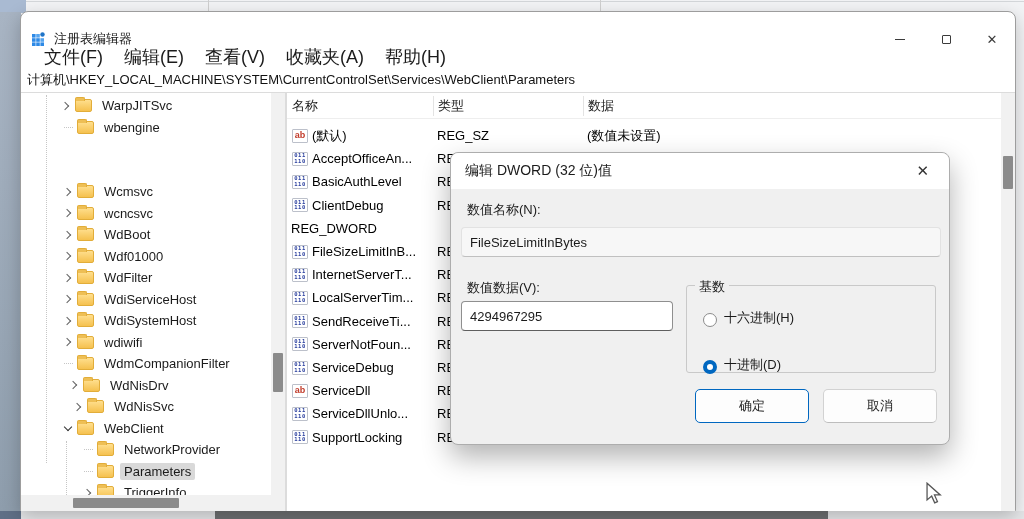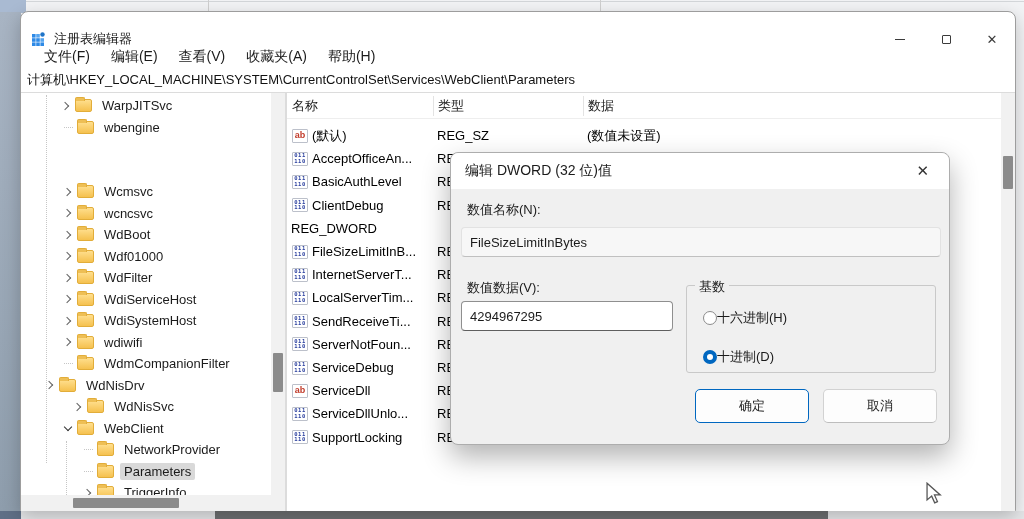--- a/index.html
+++ b/index.html
@@ -27,21 +27,21 @@
   .app-icon { left:10px; top:9px; width:16px; height:16px; }
   .win-title { left:33px; top:0; height:34px; line-height:34px; font-size:13px; color:#1b1b1b; }
   .win-ctrls { right:0; top:0; height:34px; display:flex; }
   .win-btn { width:46px; height:34px; display:flex; align-items:center; justify-content:center; }
   .gl-min { width:10px; height:1px; background:#3b3b3b; }
   .gl-max { width:9px; height:9px; border:1px solid #3b3b3b; border-radius:1px; }
   .gl-close { font-size:13px; color:#3b3b3b; line-height:1; }
 
   .menubar { left:0; top:34px; width:100%; height:22px; display:flex;
              align-items:center; padding-left:23px; gap:21px; }
-  .menu-item { font-size:14px; color:#1b1b1b; white-space:nowrap; }
+  .menu-item { font-size:18px; color:#1b1b1b; white-space:nowrap; }
 
   .addressbar { left:0; top:56px; width:100%; height:25px; border-bottom:1px solid #dcdcdc;
                 display:flex; align-items:center; padding-left:6px; }
   .address-text { font-size:13px; color:#111; white-space:nowrap; }
 
   .content { left:0; top:81px; width:994px; height:418px; }
 
   
   .tree-panel { left:0; top:0; width:264px; height:418px; background:#fff; overflow:hidden; }
   .splitter { left:264px; top:0; width:2px; height:418px; background:#dcdcdc; }
@@ -98,21 +98,21 @@
   .dlg-title-text { font-size:14px; color:#1b1b1b; flex:1; }
   .dlg-close { font-size:15px; color:#333; padding:2px 6px; }
   .dlg-label { font-size:13px; color:#1b1b1b; }
   .field { border-radius:4px; display:flex; align-items:center; padding:0 8px;
            font-size:13px; color:#1b1b1b; }
   .field-ro { background:#f7f7f7; border:1px solid #e2e2e2; border-bottom:1px solid #c0c0c0; }
   .field-edit { background:#fff; border:1px solid #8f8f8f; border-bottom:1.5px solid #5f5f5f; }
   .groupbox { border:1px solid #c9c9c9; border-radius:3px; }
   .group-legend { position:absolute; top:-8px; left:8px; background:#f0f0f0; padding:0 4px;
                   font-size:13px; color:#1b1b1b; }
-  .radio-row { position:absolute; display:flex; align-items:center; }
+  .radio-row { position:absolute; display:flex; align-items:flex-end; gap:7px; }
   .radio { width:14px; height:14px; border-radius:50%; background:#fff; }
   .radio.off { border:1px solid #8b8b8b; }
   .radio.on  { border:4.5px solid #0067c0; }
   .radio-label { font-size:13px; color:#1b1b1b; }
   .dlg-btn { position:absolute; width:114px; height:34px; border-radius:5px; background:#fdfdfd;
              display:flex; align-items:center; justify-content:center; font-size:13px; color:#1b1b1b; }
   .btn-default { border:1px solid #0067c0; }
   .btn-normal  { border:1px solid #d2d2d2; border-bottom-color:#bdbdbd; }
 
   .cursor { z-index:9; }
@@ -247,21 +247,21 @@
               <span class="folder"></span>
               <span class="tree-label">wdiwifi</span>
             </div>
             <div class="tree-row" style="top: 260px; padding-left: 38px;">
               <span class="expander">
                 <span class="stub"></span>
               </span>
               <span class="folder"></span>
               <span class="tree-label">WdmCompanionFilter</span>
             </div>
-            <div class="tree-row" style="top: 281.5px; padding-left: 20px;">
+            <div class="tree-row" style="top: 281.5px; padding-left: 44px;">
               <span class="expander">
                 <span class="chev collapsed"></span>
               </span>
               <span class="folder"></span>
               <span class="tree-label">WdNisDrv</span>
             </div>
             <div class="tree-row" style="top: 303px; padding-left: 48px;">
               <span class="expander">
                 <span class="chev collapsed"></span>
               </span>
@@ -485,21 +485,21 @@
       <span>4294967295</span>
     </div>
     <div class="abs groupbox" style="left:235px; top:132px; width:250px; height:88px;">
       <div class="group-legend">基数</div>
     </div>
     <div id="radio-zone">
         <div class="radio-row" style="left: 252px; top: 156px;">
           <span class="radio off"></span>
           <span class="radio-label">十六进制(H)</span>
         </div>
-        <div class="radio-row" style="left: 252px; top: 195px;">
+        <div class="radio-row" style="left: 252px; top: 203px;">
           <span class="radio on"></span>
           <span class="radio-label">十进制(D)</span>
         </div>
       </div>
     <div class="abs dlg-btn btn-default" style="left:244px; top:236px;">确定</div>
     <div class="abs dlg-btn btn-normal" style="left:372px; top:236px;">取消</div>
   </div>
 
   <svg class="abs cursor" style="left:925px; top:482px;" width="18" height="22" viewBox="0 0 14 19">
     <polygon points="1,1 1,15.5 5,12.2 7.6,18 10,16.9 7.4,11.2 12.4,11.2" fill="#fff" stroke="#555" stroke-width="1.1"></polygon>

